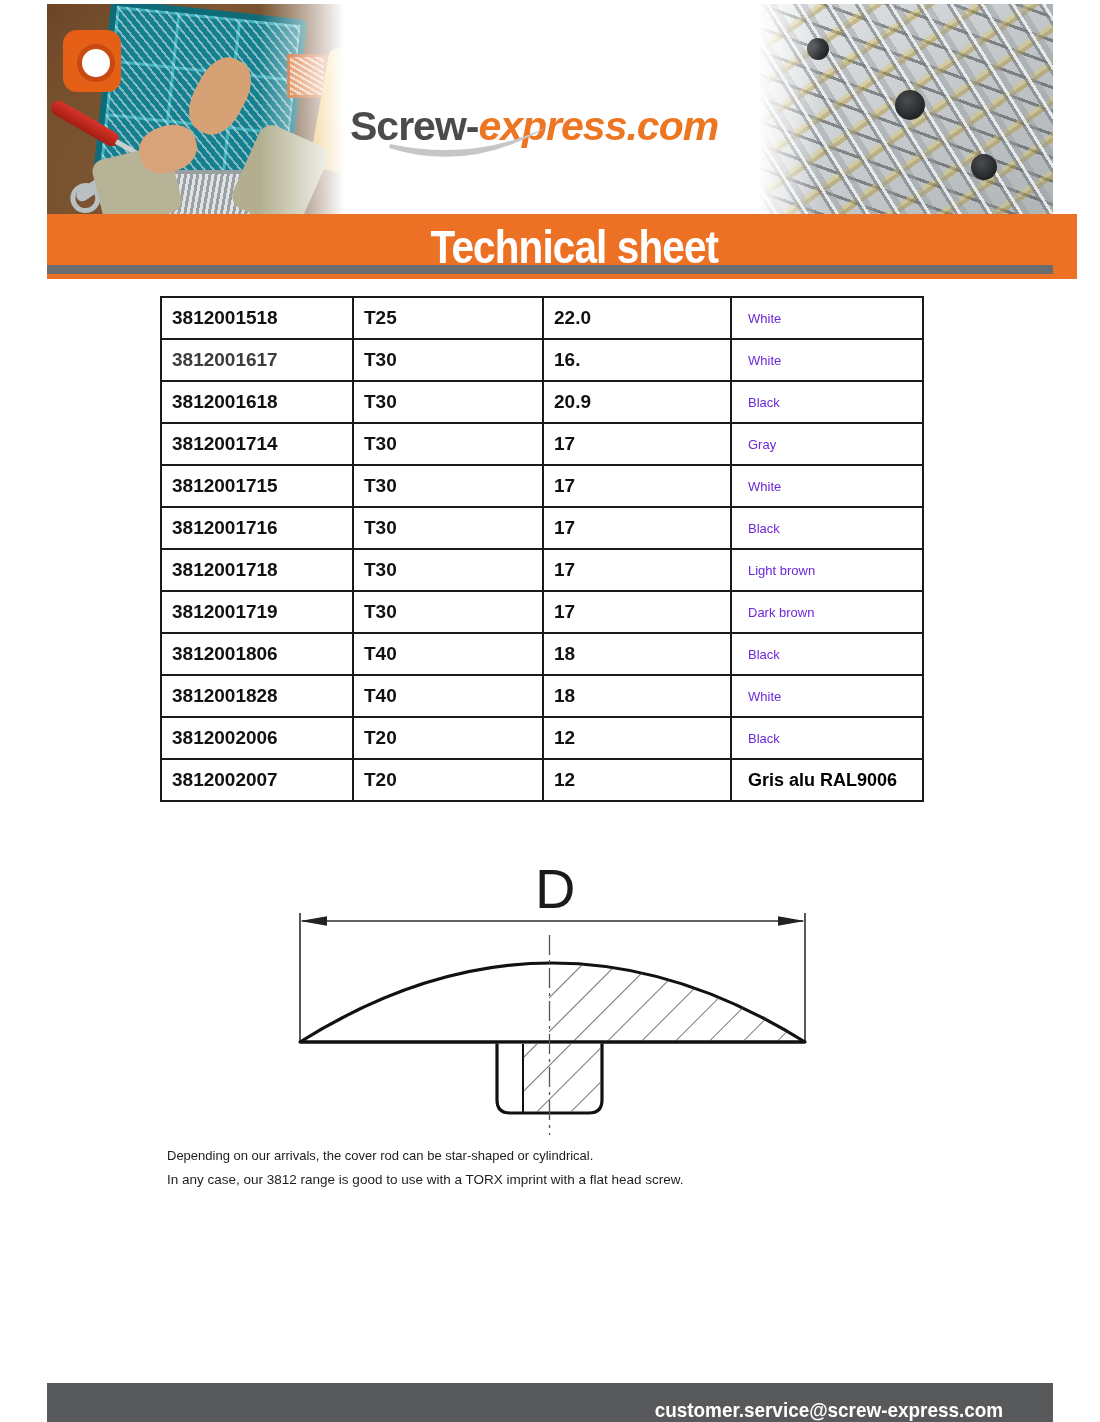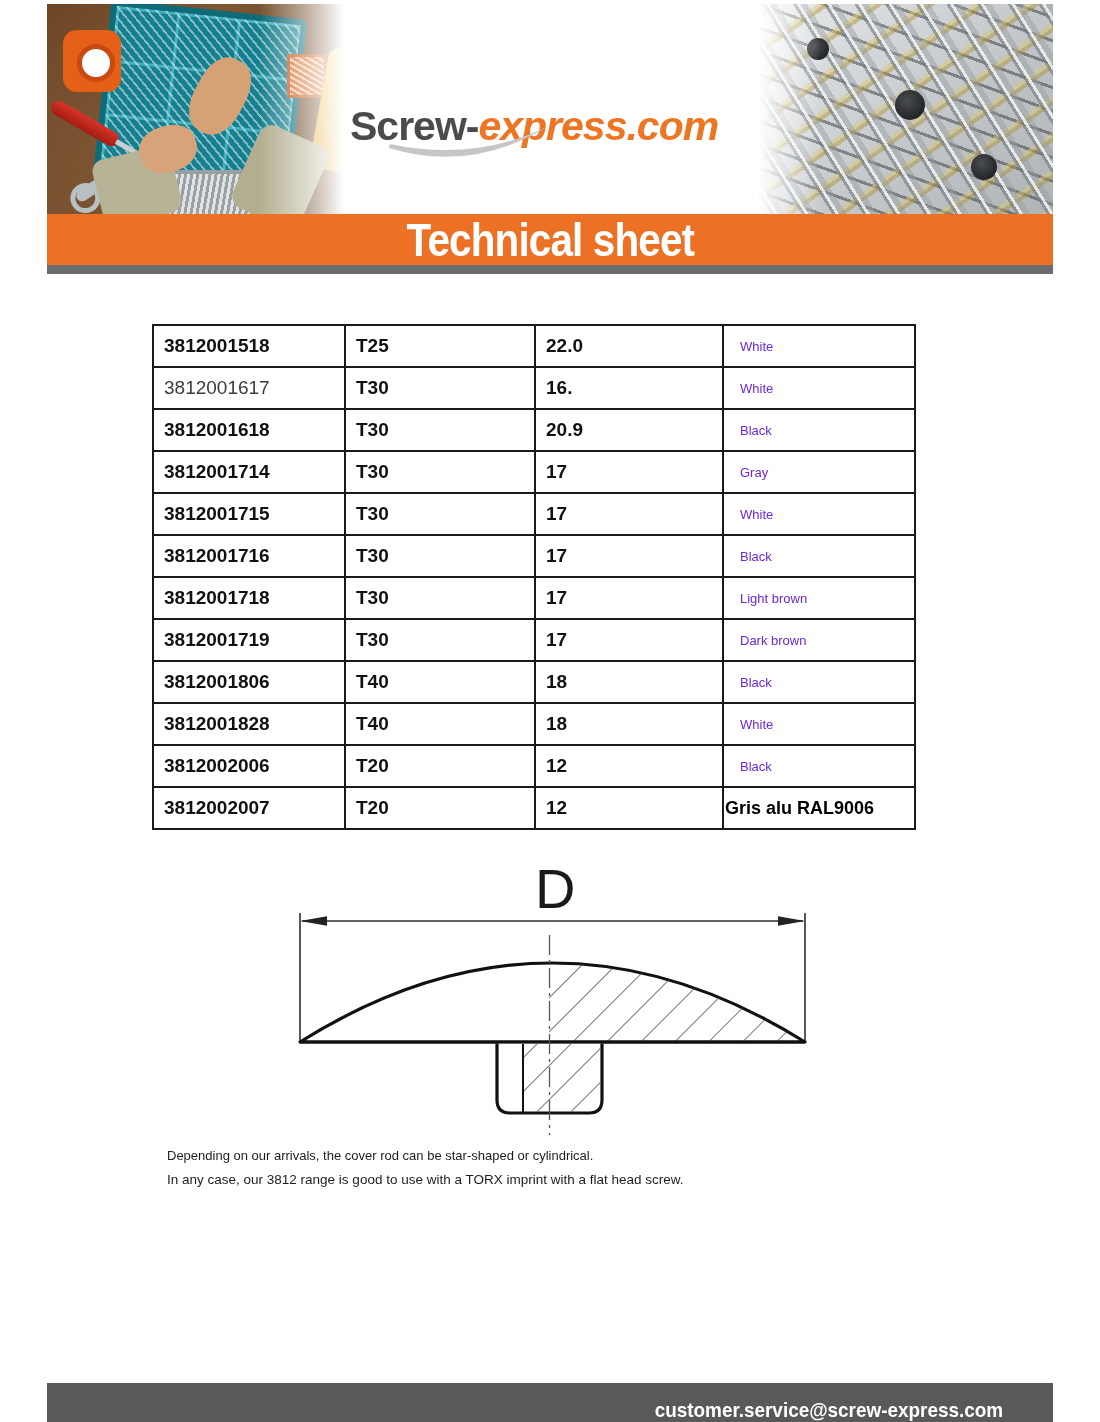--- a/index.html
+++ b/index.html
@@ -51,35 +51,35 @@
   .fadeR{position:absolute;inset:0;background:linear-gradient(to right, rgba(255,255,255,0) 70%, #fff 98%);}
   .fadeL{position:absolute;inset:0;background:linear-gradient(to left, rgba(255,255,255,0) 78%, #fff 99%);}
 
   .logo{position:absolute;left:350px;top:78px;width:410px;text-align:left;white-space:nowrap;
         font-size:41px;font-weight:bold;letter-spacing:-1px;margin-top:25px;}
   .logo .p1{color:#4b4b4d;}
   .logo .p2{color:#ee7522;font-style:italic;}
   .swoosh{position:absolute;left:385px;top:118px;}
 
   
-  .banner{position:absolute;left:47px;top:214px;width:1006px;height:51px;background:#ed7125;
-          display:flex;align-items:center;justify-content:center;}
+  .banner{position:absolute;left:47px;top:214px;width:1006px;height:65px;background:#ed7125;
+          display:flex;align-items:center;justify-content:center;padding-left:24px;}
   .banner .t{display:inline-block;transform:scaleX(.88);color:#fff;font-weight:bold;font-size:46px;
           letter-spacing:-1px;}
   .graystrip{position:absolute;left:47px;top:265px;width:1006px;height:9px;background:#6b6c6e;}
 
   
-  table.spec{position:absolute;left:152px;top:296px;border-collapse:collapse;table-layout:fixed;margin-top:28px;}
+  table.spec{position:absolute;left:160px;top:296px;border-collapse:collapse;table-layout:fixed;}
   table.spec td{border:2px solid #1a1a1a;height:40px;vertical-align:middle;
       font-weight:bold;font-size:19px;padding:0 0 0 10px;color:#111;}
   table.spec col.c1{width:192px;} table.spec col.c2{width:190px;}
   table.spec col.c3{width:188px;} table.spec col.c4{width:192px;}
   table.spec td.color{font-weight:normal;font-size:13px;color:#6d28d9;padding-left:16px;}
-  table.spec td.light{font-weight:normal;color:#3c3c3c;}
-  table.spec td.big{font-weight:bold;font-size:18px;color:#000;padding-left:1px;}
+  table.spec td.light{font-weight:bold;color:#3c3c3c;}
+  table.spec td.big{font-weight:bold;font-size:18px;color:#000;padding-left:16px;}
 
   
   .diagram{position:absolute;left:250px;top:855px;}
 
   
   .note1{position:absolute;left:167px;top:1148px;font-size:13px;color:#1d1d1d;}
   .note2{position:absolute;left:167px;top:1172px;font-size:13.5px;color:#1d1d1d;}
 
   
   .footer{position:absolute;left:47px;top:1383px;width:1006px;height:53px;background:#58595b;

